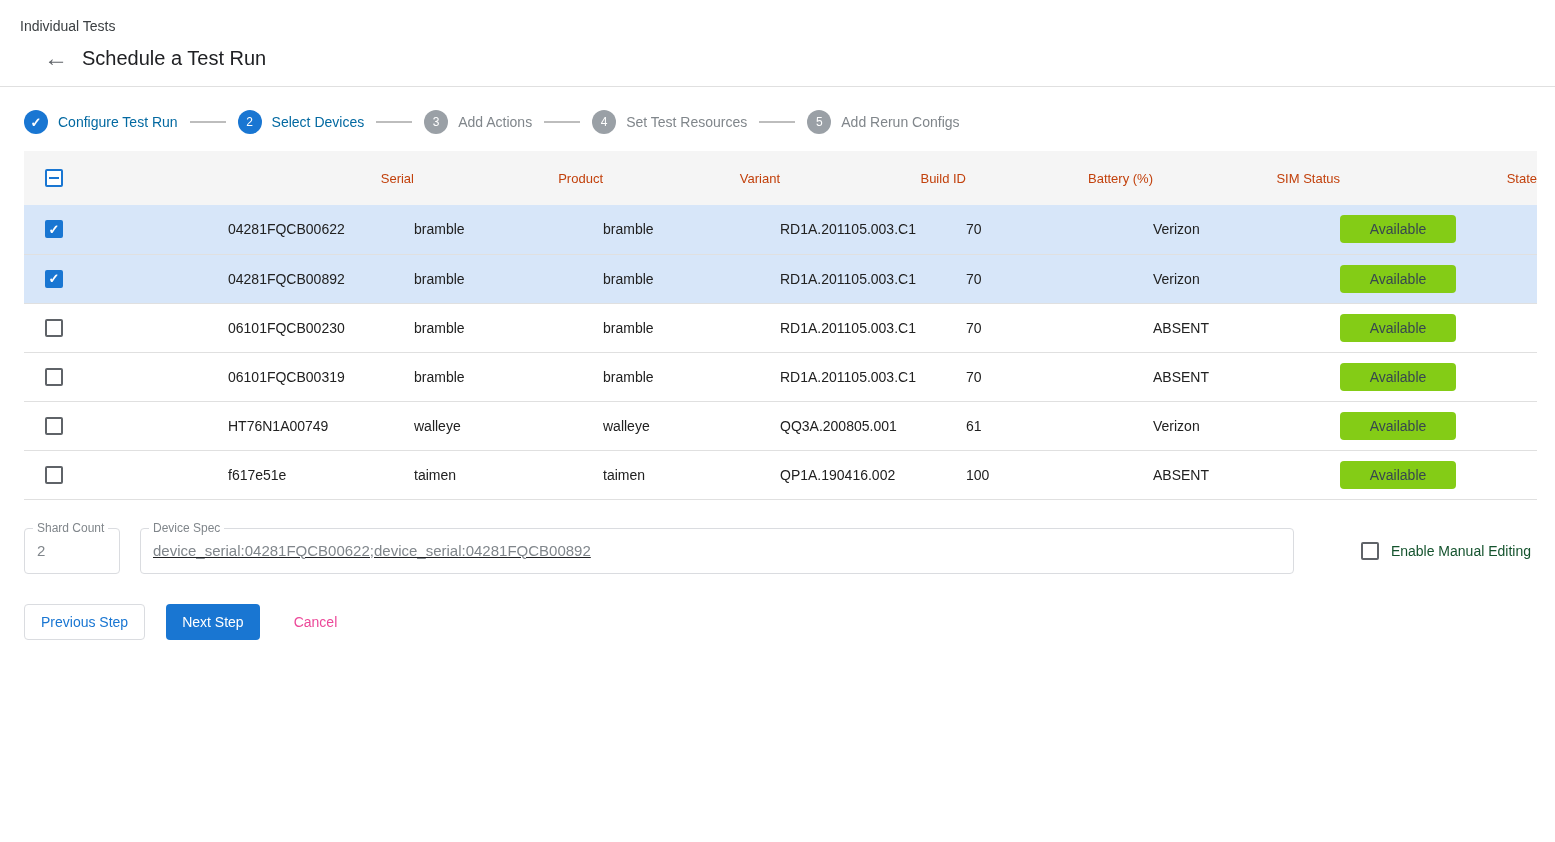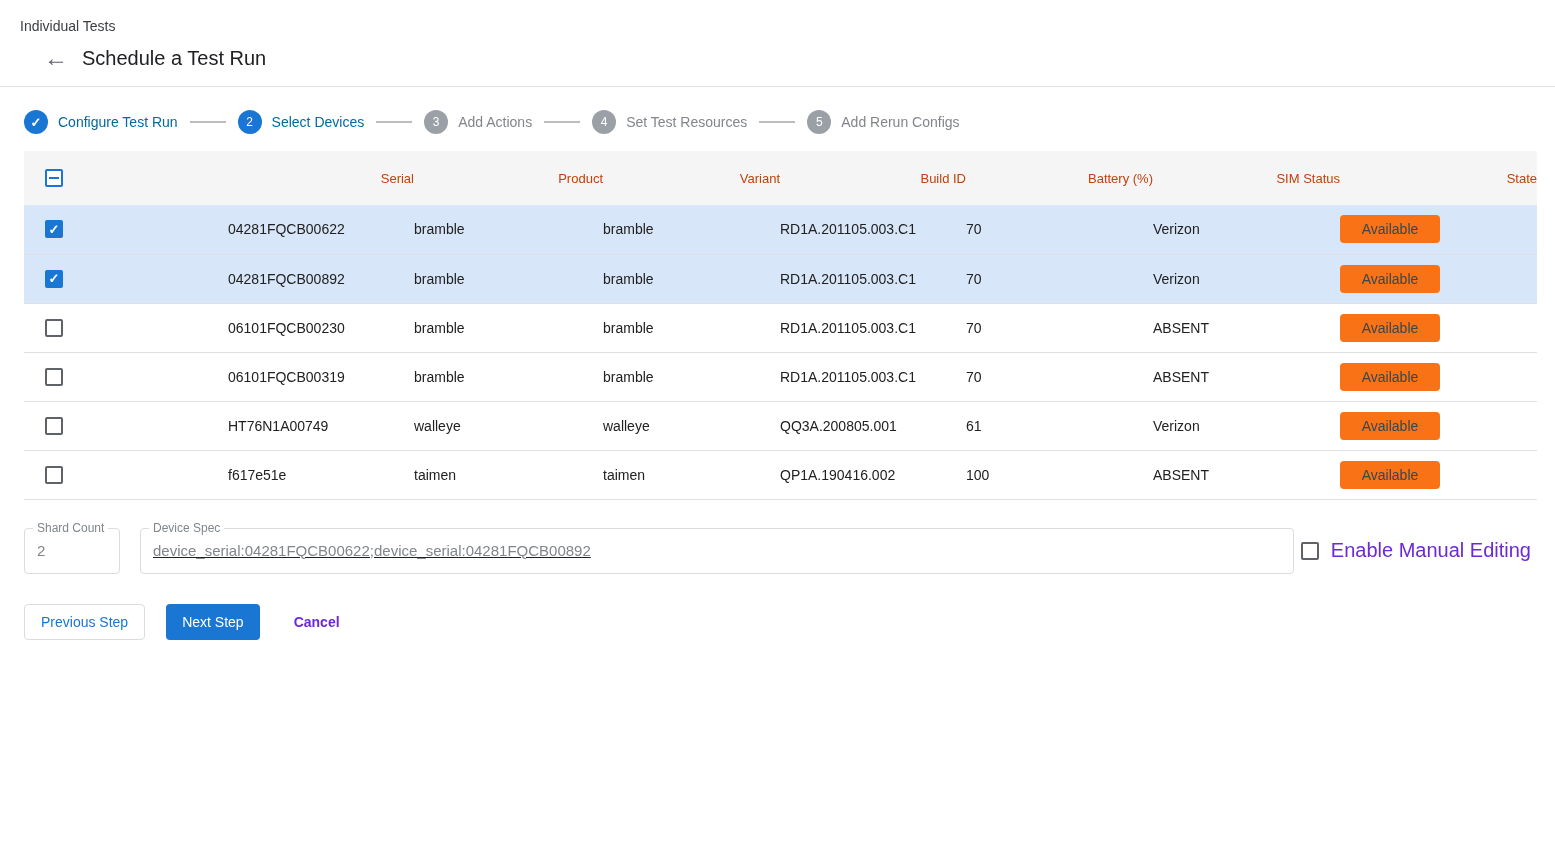--- a/index.html
+++ b/index.html
@@ -50,22 +50,22 @@
     width: 18px; height: 18px; border: 2px solid #5f6368; border-radius: 2px;
     display: flex; align-items: center; justify-content: center;
     margin-left: 21px; cursor: pointer; background: #fff;
   }
   .checkbox.checked { background: #1976d2; border-color: #1976d2; }
   .checkbox.checked::after { content: "✓"; color: #fff; font-size: 13px; font-weight: bold; }
   .checkbox.indeterminate { border-color: #1976d2; background: #fff; }
   .checkbox.indeterminate::after { content: ""; width: 10px; height: 2px; background: #1976d2; }
 
   .state-badge {
-    display: inline-block; width: 100px; height: 28px; line-height: 28px;
-    background: #f97316; color: #37474f; text-align: center;
+    display: inline-block; width: 116px; height: 28px; line-height: 28px;
+    background: #84cc16; color: #37474f; text-align: center;
     border-radius: 4px; font-size: 14px;
   }
 
   
   .form-row { display: flex; align-items: center; margin: 28px 24px 0 24px; }
   .outlined-field {
     position: relative; border: 1px solid #dadce0; border-radius: 4px;
     height: 46px; background: #fff;
   }
   .field-label {
@@ -73,29 +73,29 @@
     font-size: 12px; color: #80868b; white-space: nowrap;
   }
   .field-value {
     line-height: 44px; padding: 0 12px; font-size: 15px; color: #80868b;
     white-space: nowrap; overflow: hidden;
   }
   .shard-field { width: 96px; }
   .spec-field { width: 1154px; margin-left: 20px; text-decoration: underline; }
   .manual-edit { display: flex; align-items: center; gap: 12px; margin-left: auto; cursor: pointer; }
   .manual-edit .checkbox { margin-left: 0; }
-  .manual-edit-label { font-size: 20px; color: #6d28d9; }
+  .manual-edit-label { font-size: 14px; color: #14532d; }
 
   
   .button-row { display: flex; align-items: center; margin: 30px 24px 0 24px; }
   .btn { height: 36px; border-radius: 4px; font-size: 14px; font-weight: 500;
          font-family: "Liberation Sans", sans-serif; cursor: pointer; }
   .btn-outlined { background: #fff; color: #1976d2; border: 1px solid #dadce0; padding: 0 16px; }
   .btn-filled { background: #1976d2; color: #fff; border: none; padding: 0 16px; margin-left: 21px; }
-  .btn-text { background: none; border: none; color: #6d28d9; padding: 0 16px; margin-left: 18px; font-weight: bold; }
+  .btn-text { background: none; border: none; color: #ec4899; padding: 0 16px; margin-left: 18px; }
 </style>
 </head>
 <body>
 
 <div class="top-header">
   <div class="breadcrumb">Individual Tests</div>
   <div class="title-row">
     <span class="back-arrow">←</span>
     <span class="page-title">Schedule a Test Run</span>
   </div>

